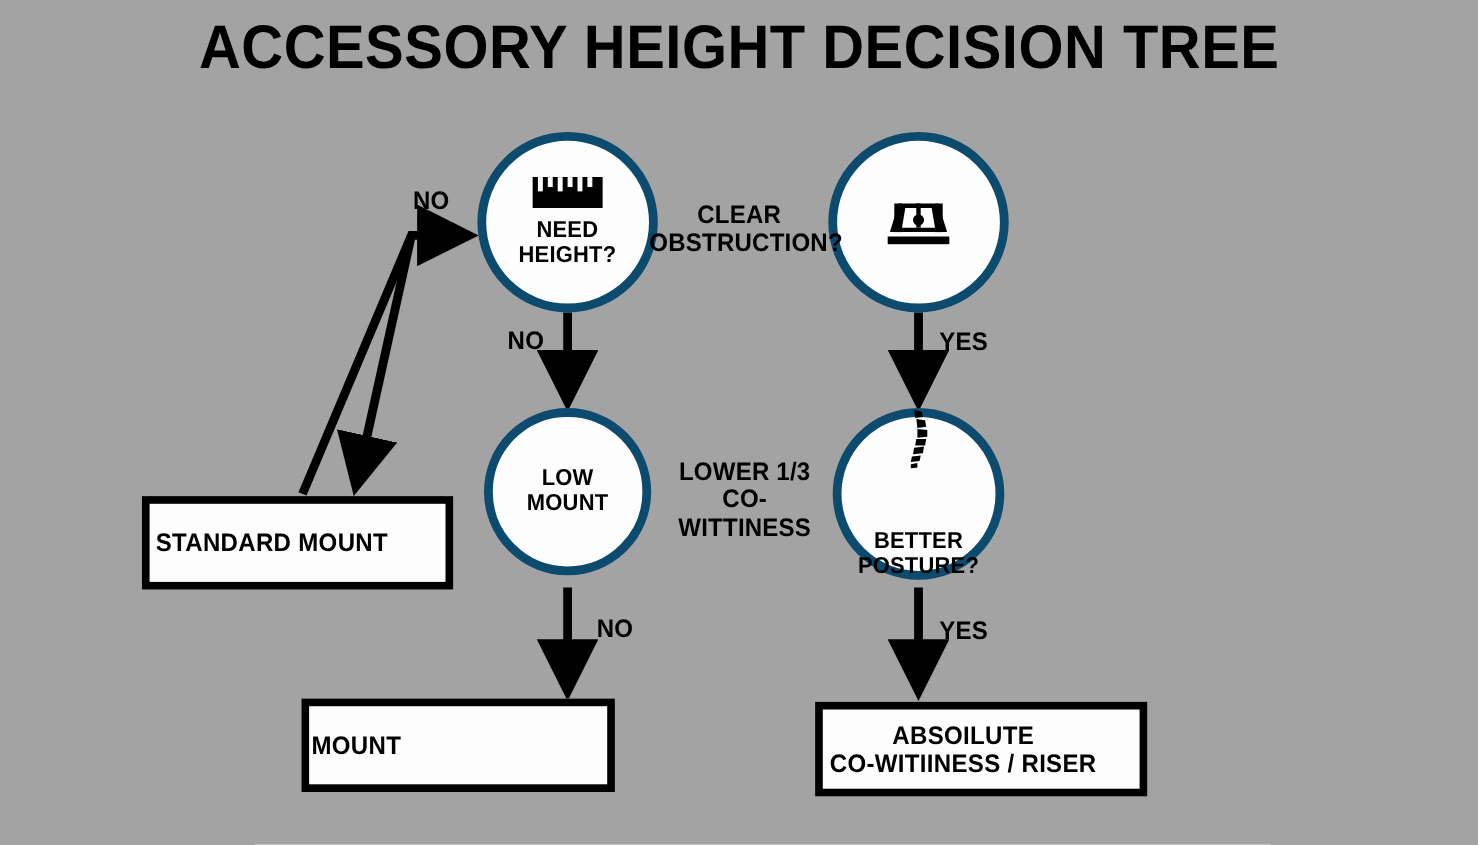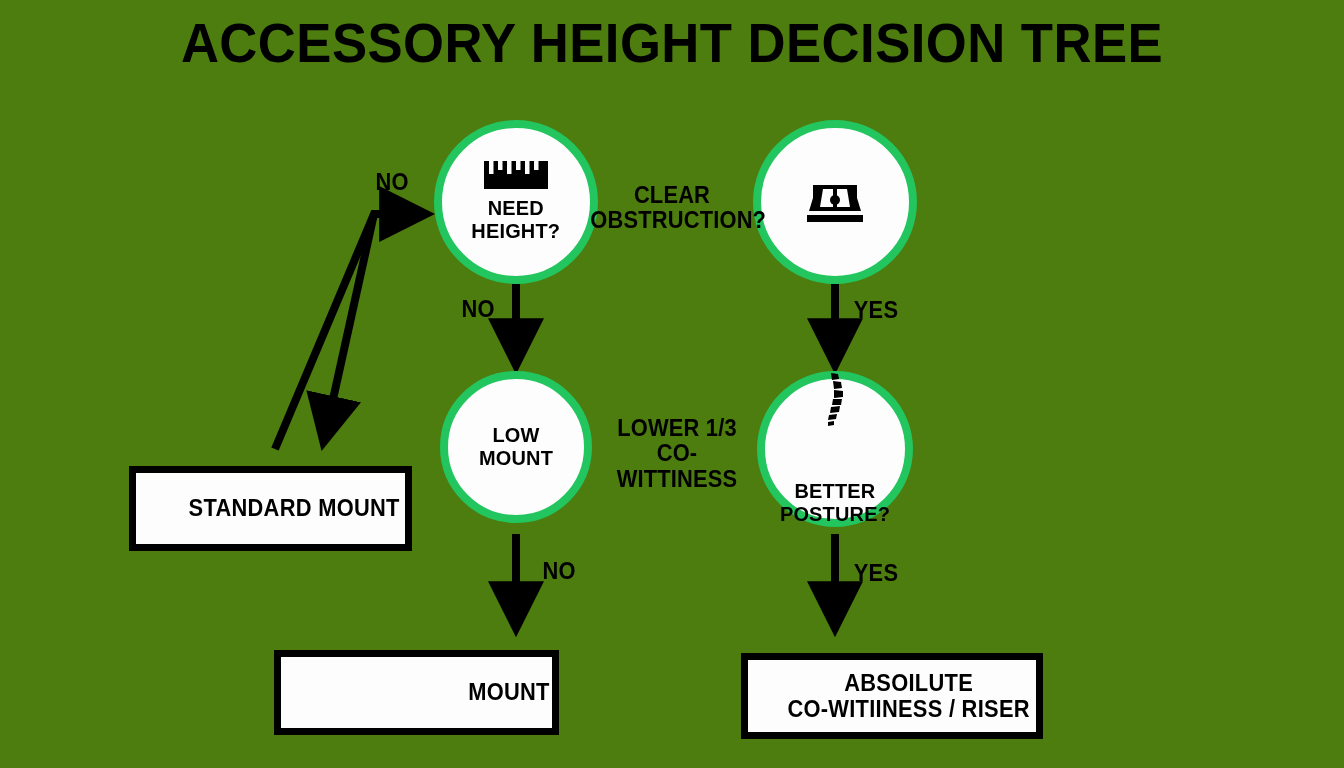--- a/index.html
+++ b/index.html
@@ -5,21 +5,21 @@
 <style>
   html, body {
     margin: 0;
     padding: 0;
     background: #ffffff;
   }
   #canvas {
     position: relative;
     width: 1344px;
     height: 768px;
-    background: #4d7c0f;
+    background: #a3a3a3;
     overflow: hidden;
     font-family: "Liberation Sans", "DejaVu Sans", sans-serif;
     color: #000000;
   }
 
   
   #title {
     position: absolute;
     left: 0;
     top: 14px;
@@ -39,21 +39,21 @@
     position: absolute;
     left: 0;
     top: 0;
     width: 1344px;
     height: 768px;
   }
 
   
   .node-circle {
     position: absolute;
-    border: 8px solid #22c55e;
+    border: 8px solid #0c4a6e;
     border-radius: 50%;
     background: #fdfdfd;
     box-sizing: border-box;
     display: flex;
     flex-direction: column;
     align-items: center;
     justify-content: center;
   }
   .node-circle .node-label {
     text-align: center;
@@ -68,23 +68,22 @@
     margin-bottom: 4px;
   }
 
   .node-box {
     position: absolute;
     border: 7px solid #000;
     background: #fdfdfd;
     box-sizing: border-box;
     display: flex;
     align-items: center;
-    justify-content: flex-end;
-    text-align: center;
-    margin-top: 15px;
+    justify-content: flex-start;
+    text-align: center;
   }
   .node-box .node-label {
     font-size: 23px;
     font-weight: 700;
     line-height: 1.15;
     letter-spacing: 0.3px;
     transform: scaleX(0.95);
   }
 
   

